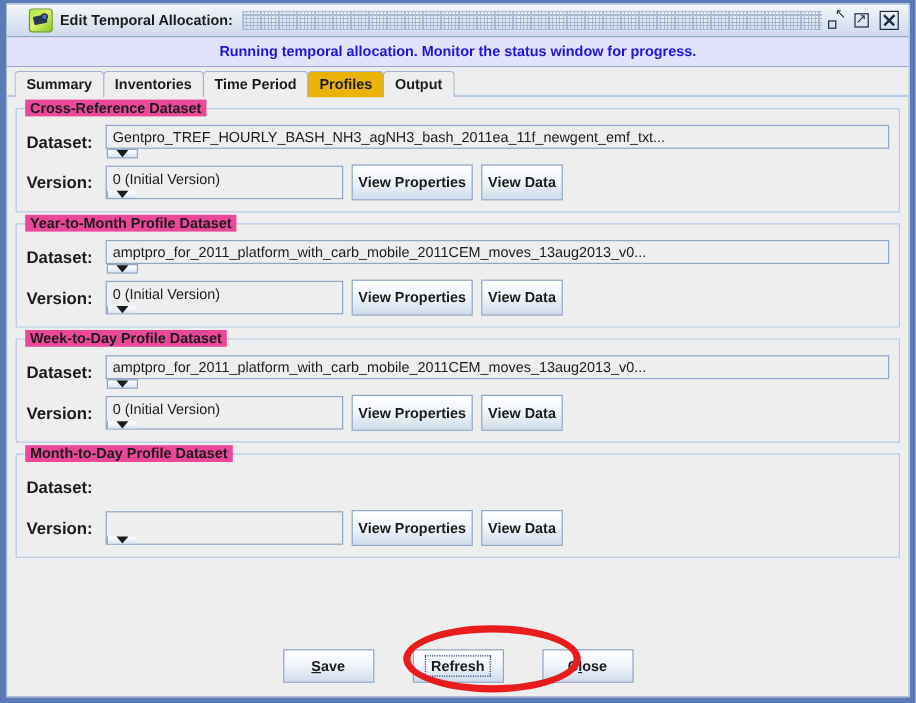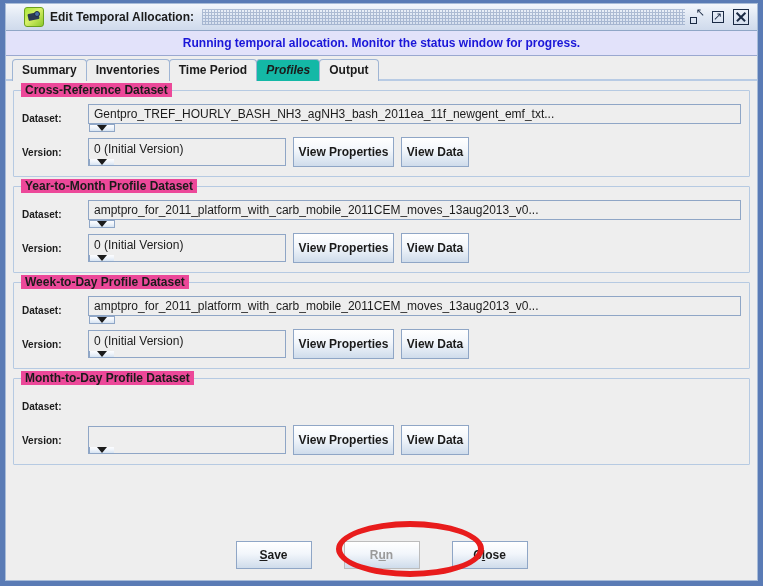--- a/index.html
+++ b/index.html
@@ -199,23 +199,22 @@
     border: 1px solid #9fb5d4;
     border-bottom: none;
     border-radius: 4px 4px 0 0;
     margin-right: -1px;
     white-space: nowrap;
     box-sizing: border-box;
     cursor: default;
     z-index: 1;
   }
   .tab.selected {
-    background: #14b8a6;
+    background: #eab308;
     z-index: 3;
-    font-style: italic;
   }
 
   
   .content {
     position: absolute;
     left: 1px; right: 1px;
     top: 77px; bottom: 1px;
     background: #eeeeee;
     padding: 0 6px;
     box-sizing: border-box;
@@ -241,21 +240,21 @@
   }
   .row {
     display: flex;
     align-items: center;
     height: 30px;
   }
   .row + .row { margin-top: 4px; }
   .field-label {
     width: 66px;
     flex: 0 0 auto;
-    font-size: 10px;
+    font-size: 14px;
     font-weight: bold;
     color: #1b1b1b;
   }
 
   
   .combo {
     display: flex;
     align-items: stretch;
     height: 28px;
     box-sizing: border-box;
@@ -500,22 +499,22 @@
           </div>
           <div class="btn btn-view-props">View Properties</div>
           <div class="btn btn-view-data">View Data</div>
         </div>
       </div>
 
       <div class="bottombar">
         <div class="btn">
           <span class="btn-inner"><span></span><span class="mn">S</span><span>ave</span></span>
         </div>
-        <div class="btn disabled">
-          <span class="btn-inner"><span>R</span><span class="mn">u</span><span>n</span></span>
+        <div class="btn focused">
+          <span class="btn-inner"><span>Refresh</span></span>
         </div>
         <div class="btn">
           <span class="btn-inner"><span>C</span><span class="mn">l</span><span>ose</span></span>
         </div>
       </div>
 
     </div>
   </div>
 </div>
 

